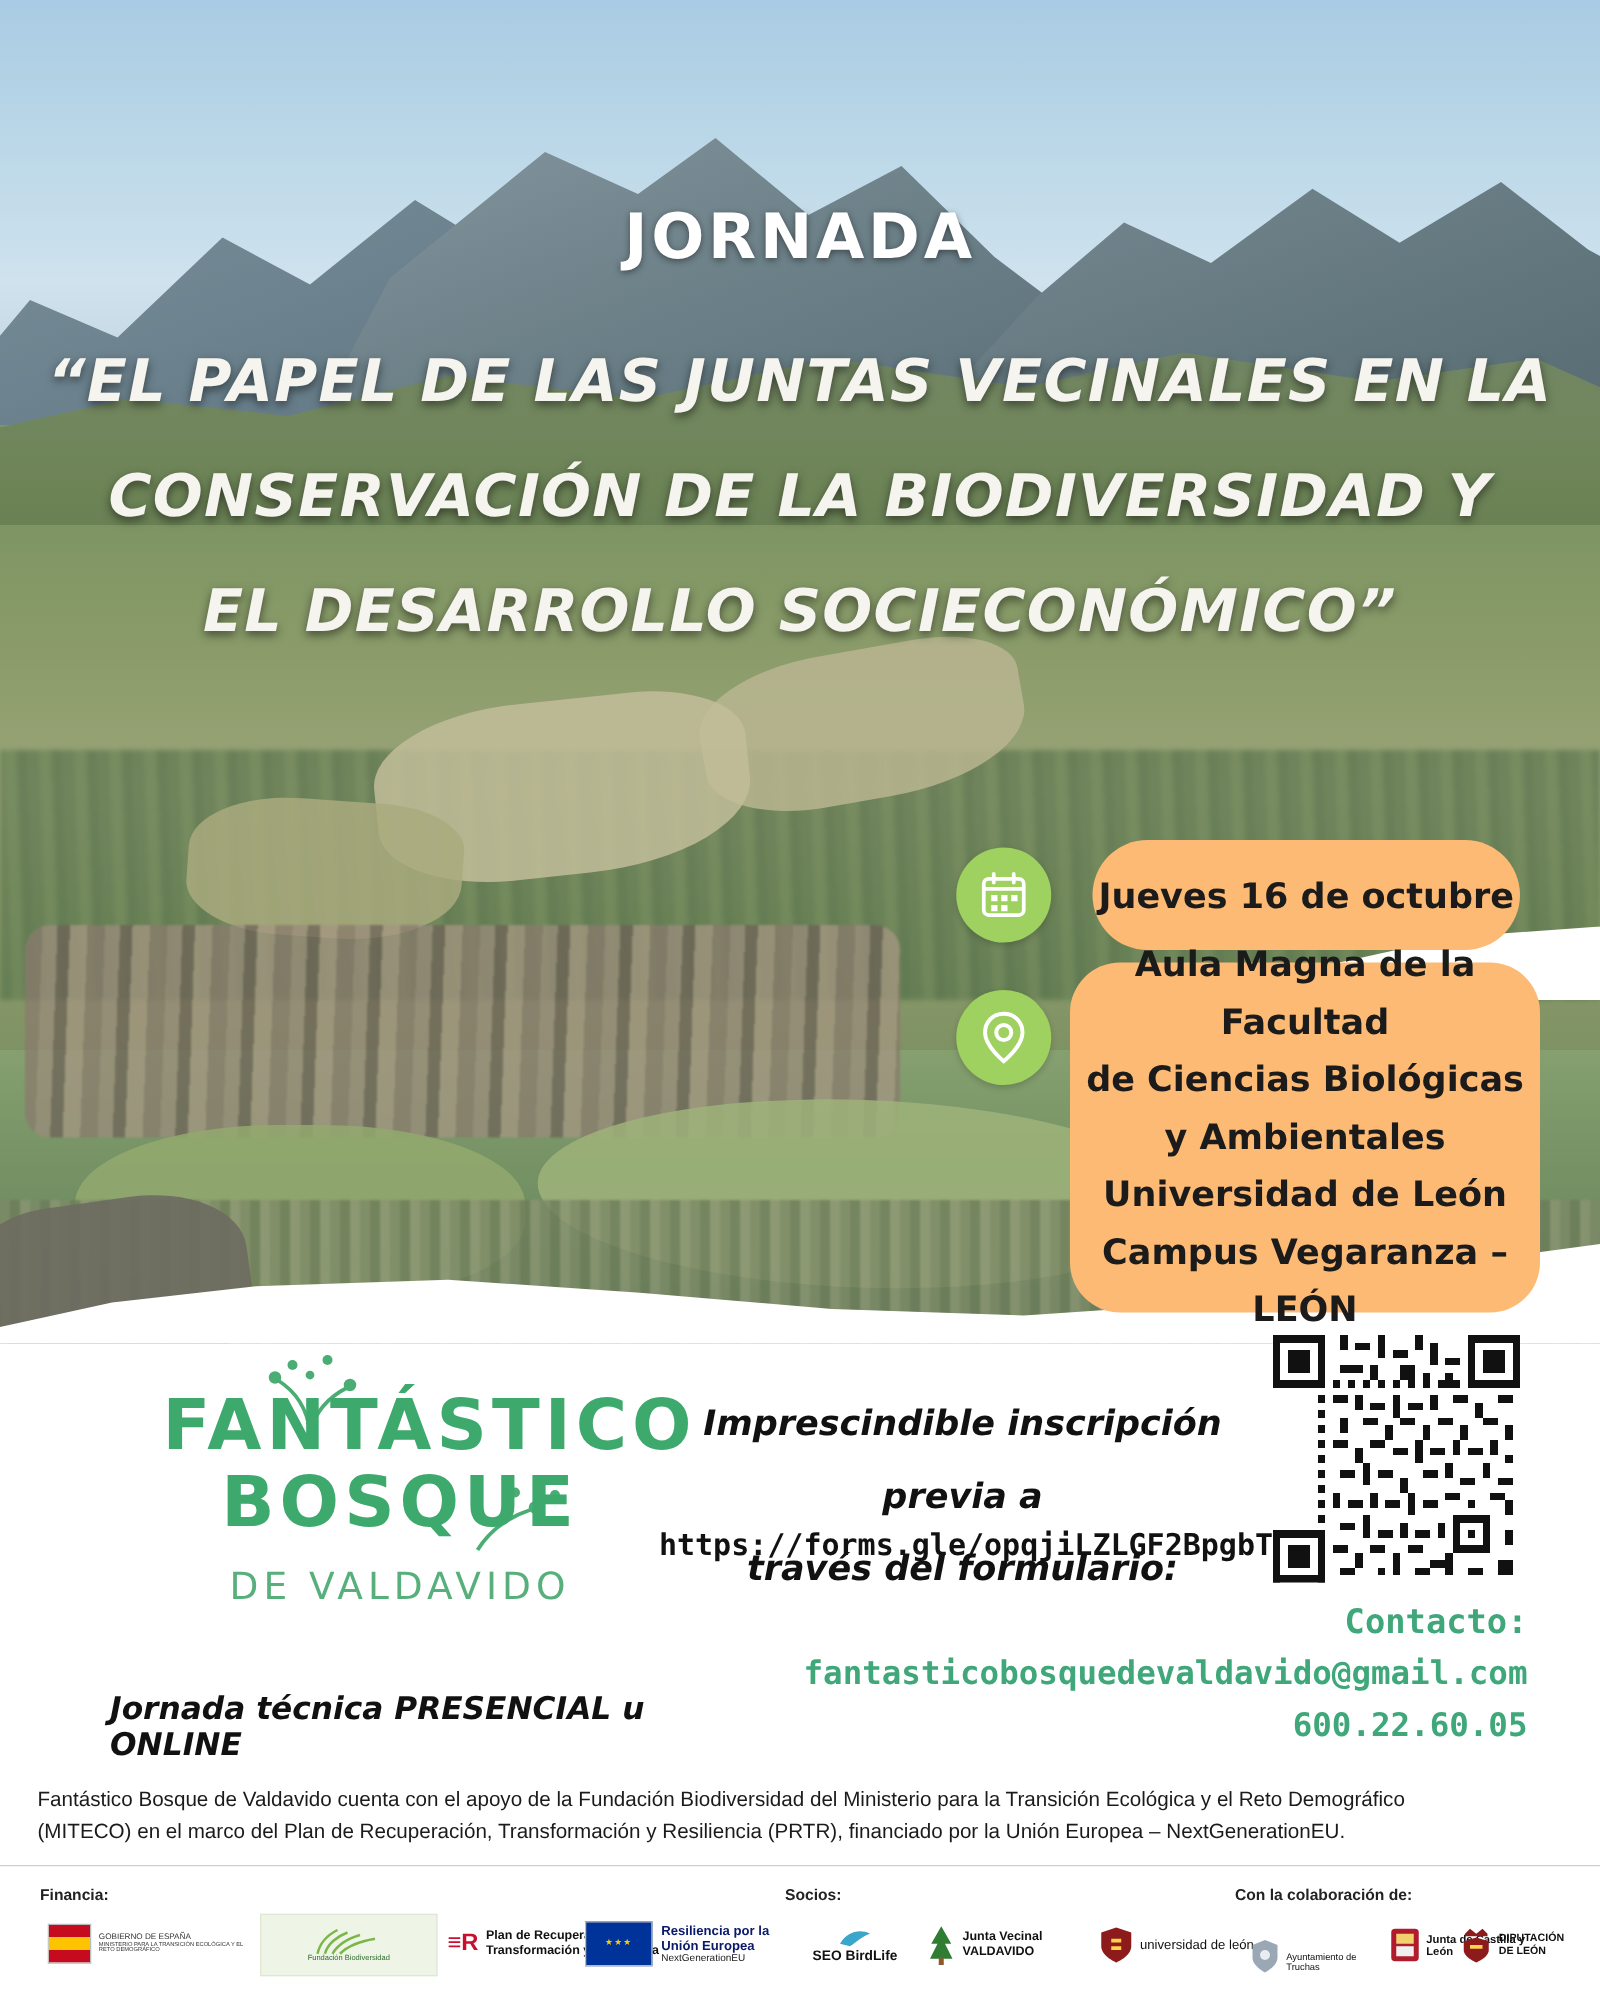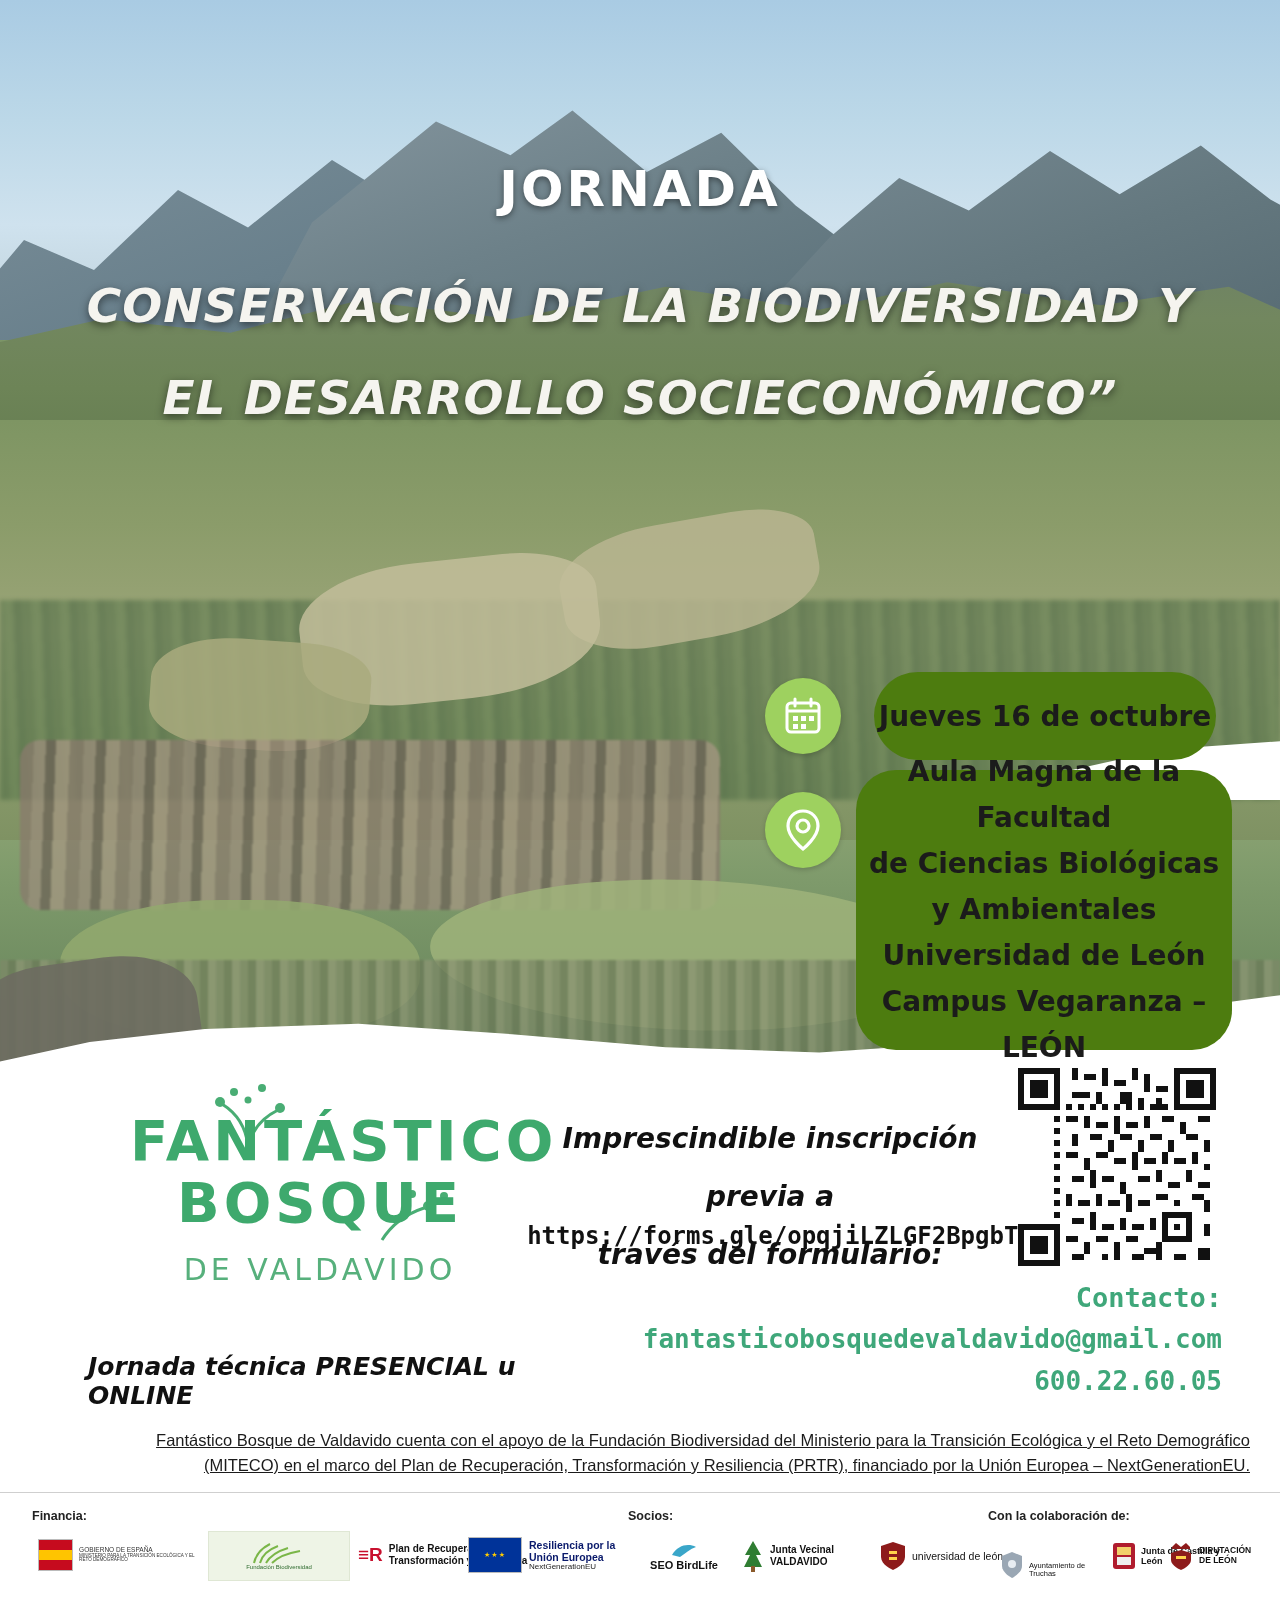--- a/index.html
+++ b/index.html
@@ -108,21 +108,21 @@
   .icon-circle{
     position:absolute;width:76px;height:76px;border-radius:50%;
     background:#9ed15f;display:flex;align-items:center;justify-content:center;
     box-shadow:0 2px 5px rgba(0,0,0,.18);
   }
   .icon-circle.date{left:765px;top:678px;}
   .icon-circle.place{left:765px;top:792px;}
   .icon-circle svg{display:block;}
 
   .pill{
-    position:absolute;background:#4d7c0f;border-radius:40px;
+    position:absolute;background:#fdba74;border-radius:40px;
     color:#1b1b1b;font-family:"DejaVu Sans", sans-serif;font-weight:bold;
     display:flex;align-items:center;justify-content:center;text-align:center;
   }
   .pill.date{
     left:874px;top:672px;width:342px;height:88px;font-size:28px;
     border-radius:44px;
   }
   .pill.place{
     left:856px;top:770px;width:376px;height:280px;
     border-radius:40px;font-size:28px;line-height:46px;flex-direction:column;
@@ -166,22 +166,22 @@
   .contacto .c2{font-size:26px;line-height:42px;}
   .contacto .c3{font-size:26px;line-height:42px;}
 
   
   .qr{
     position:absolute;left:1018px;top:1068px;width:198px;height:198px;background:#fff;
   }
 
   
   .footnote{
-    position:absolute;left:30px;top:1428px;width:1220px;text-align:right;
-    font-size:16.5px;line-height:25px;color:#1b1b1b;text-decoration:underline;
+    position:absolute;left:30px;top:1428px;width:1220px;text-align:left;
+    font-size:16.5px;line-height:25px;color:#1b1b1b;
   }
   .footer-bar{
     position:absolute;left:0;top:1492px;width:1280px;height:108px;
     border-top:1px solid #cfcfcf;background:#fff;
   }
   .flabel{position:absolute;font-size:12.5px;font-weight:bold;color:#222;}
   .logo-box{
     position:absolute;display:flex;align-items:center;justify-content:center;
     font-size:9px;color:#222;text-align:center;line-height:1.1;overflow:hidden;
   }
@@ -211,20 +211,21 @@
   <div class="field f5"></div>
   <div class="trees-low"></div>
   <div class="rock"></div>
   <div class="notch"></div>
   <div class="wave"></div>
 </div>
 
 <div class="title-wrap">
   <div class="t-jornada">JORNADA</div>
   <div class="t-main">
+    <div>“EL PAPEL DE LAS JUNTAS VECINALES EN LA</div>
     <div>CONSERVACIÓN DE LA BIODIVERSIDAD Y</div>
     <div>EL DESARROLLO SOCIECONÓMICO”</div>
   </div>
 </div>
 
 <div class="icon-circle date">
   <svg width="40" height="40" viewBox="0 0 40 40">
     <rect x="4" y="7" width="32" height="29" rx="4" fill="none" stroke="#ffffff" stroke-width="3"></rect>
     <line x1="4" y1="15" x2="36" y2="15" stroke="#ffffff" stroke-width="3"></line>
     <line x1="12" y1="3" x2="12" y2="10" stroke="#ffffff" stroke-width="3" stroke-linecap="round"></line>

